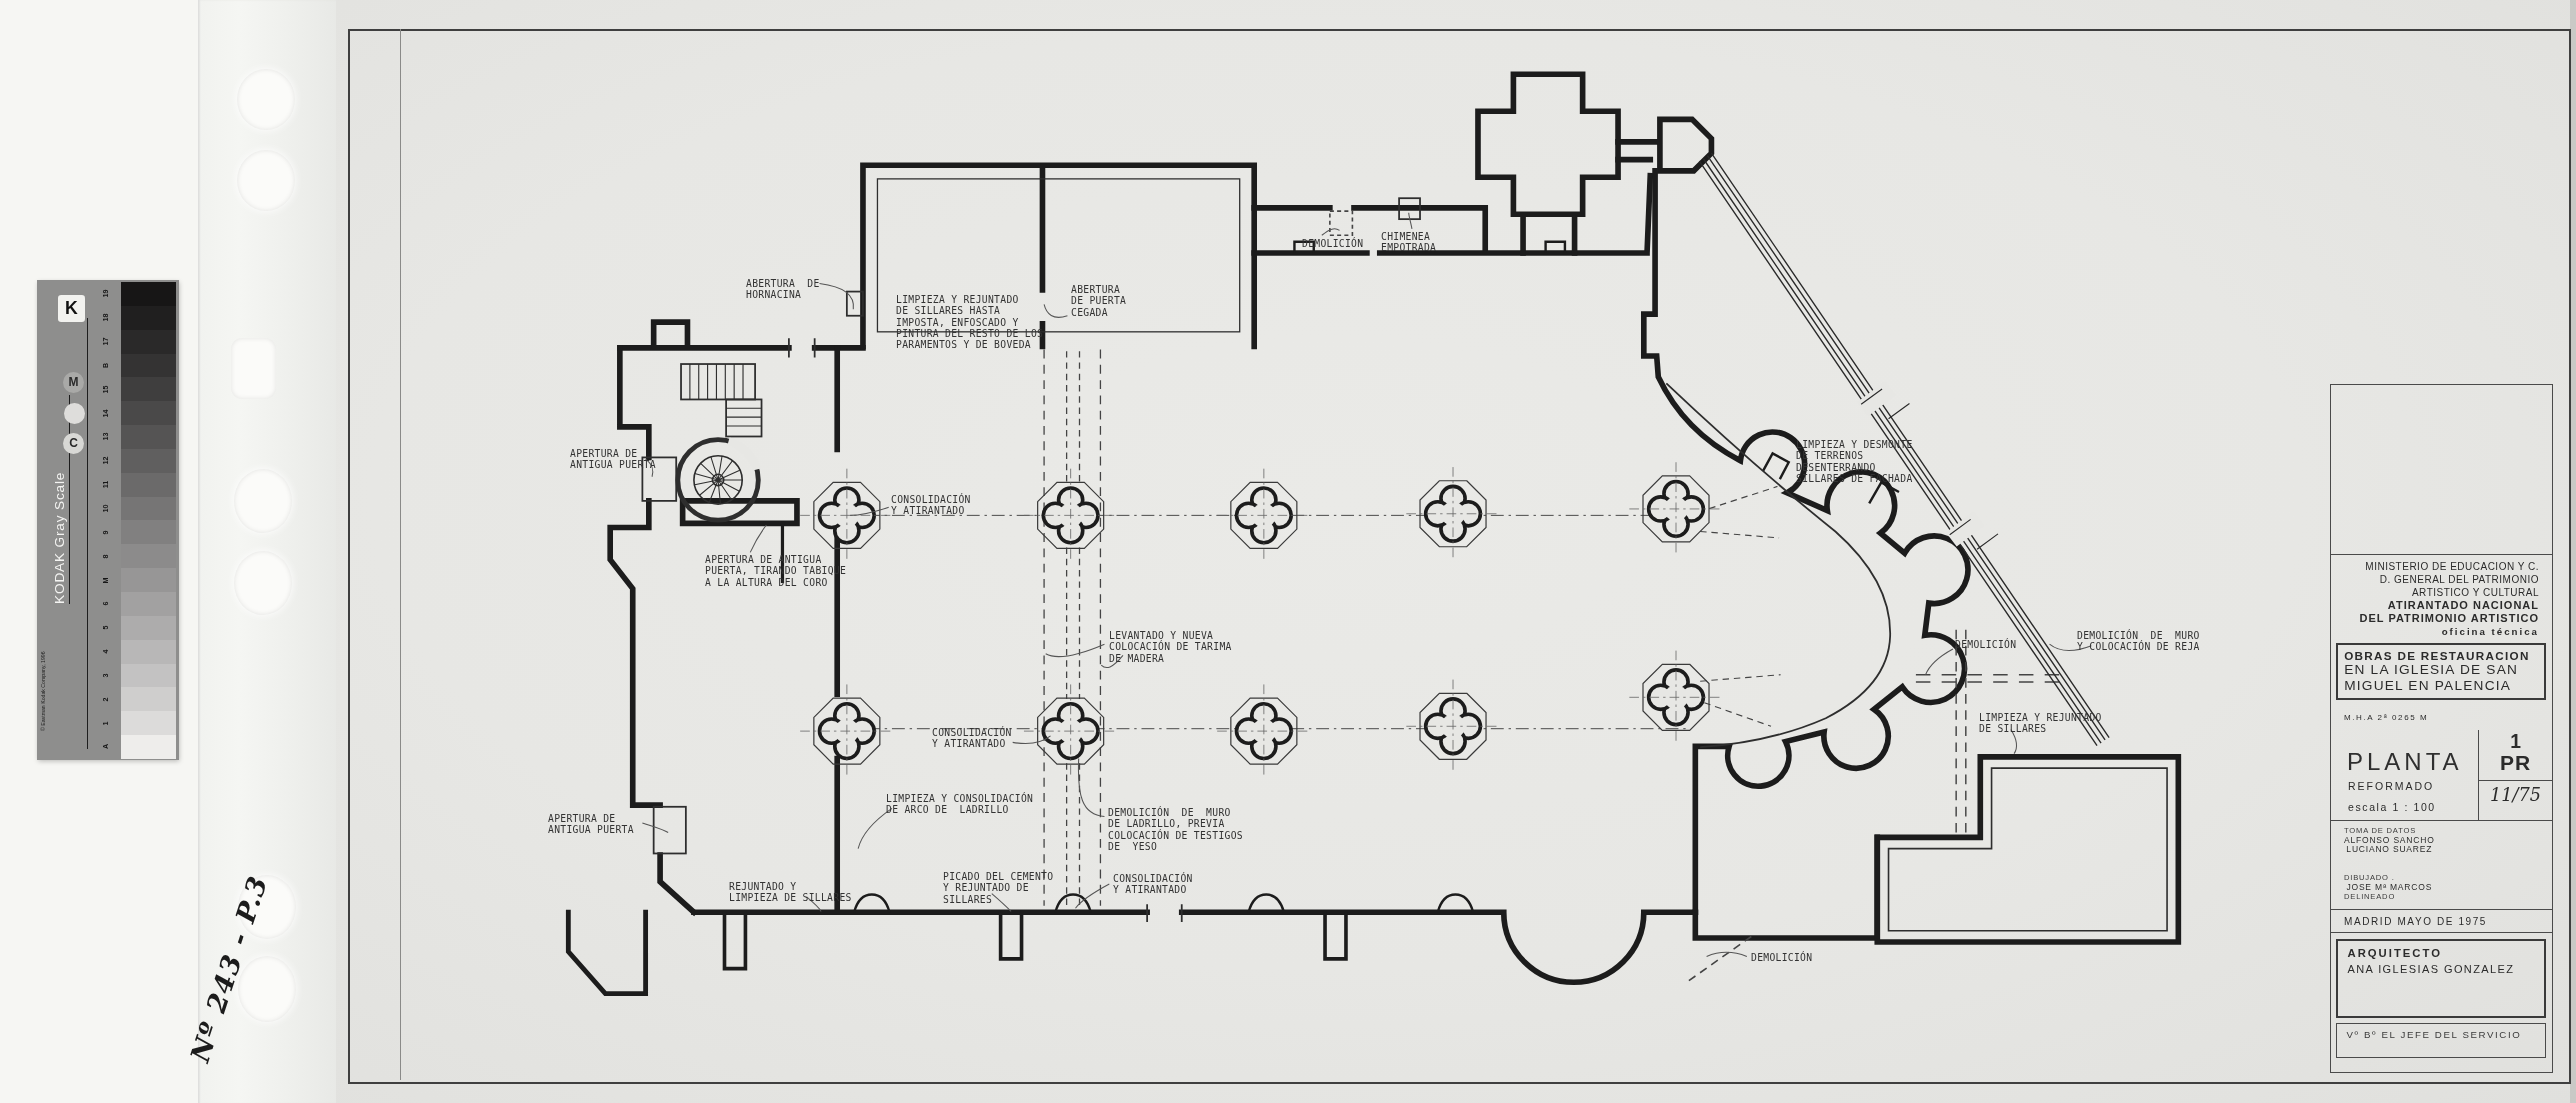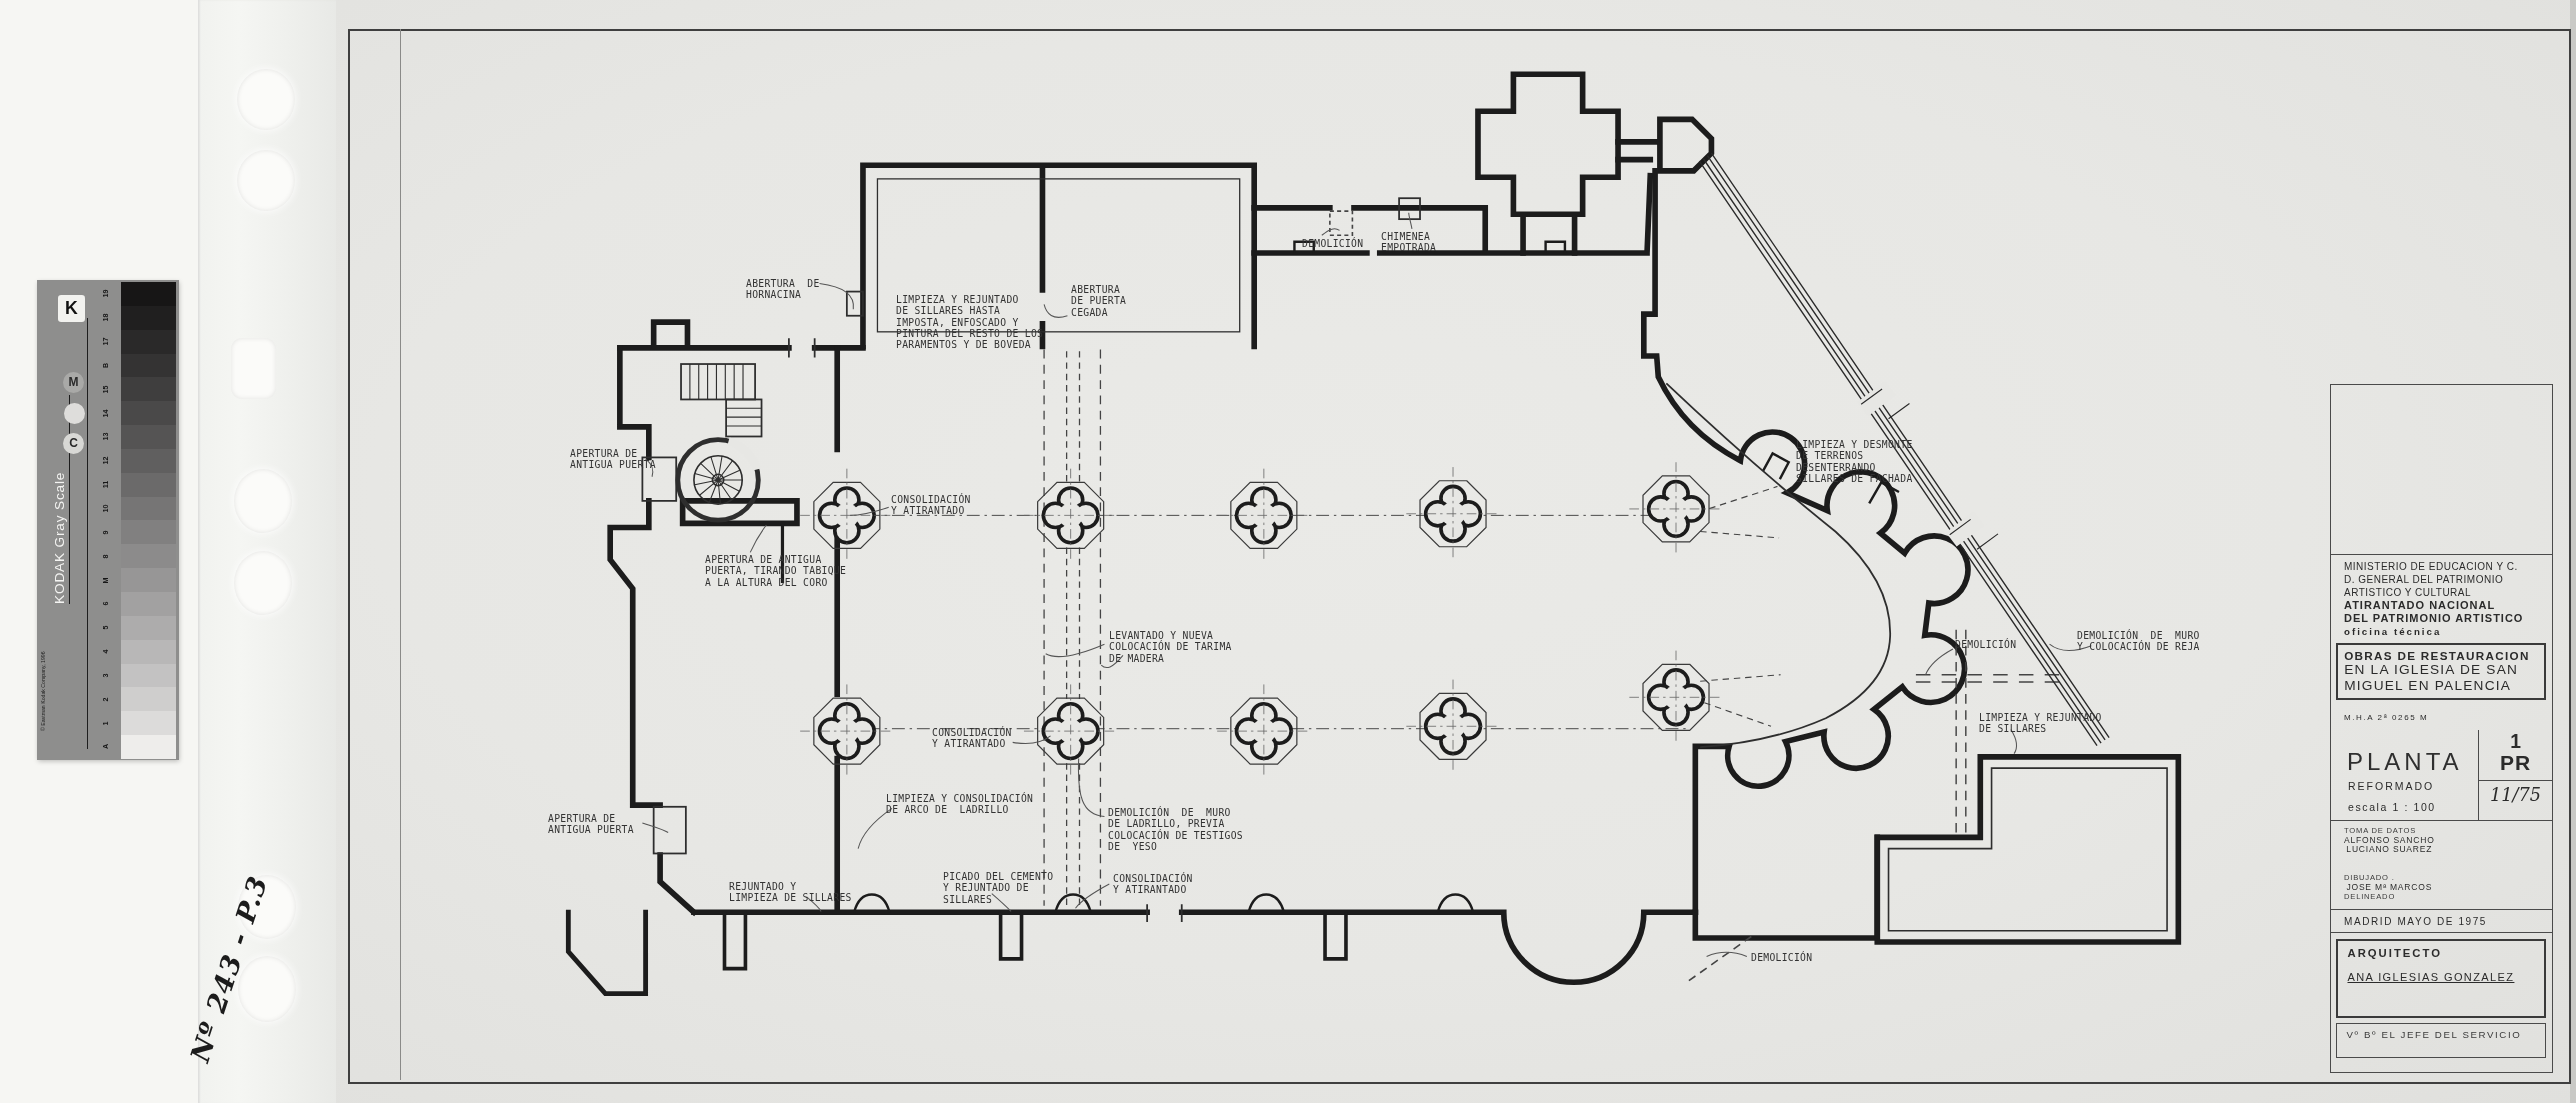--- a/index.html
+++ b/index.html
@@ -59,21 +59,21 @@
   .plan-label{
     position:absolute;white-space:pre;color:#333;
     font-family:"DejaVu Sans Mono", monospace;
     font-size:9.7px;line-height:11.3px;letter-spacing:0.3px;
   }
   
   .tb{position:absolute;left:2330px;top:384px;width:221px;height:687px;border:1.2px solid #4a4a4a;background:transparent;color:#2b2b2b;}
   .tb *{box-sizing:border-box;}
   .tb-sec{position:absolute;left:0;width:100%;}
   .tb-empty{top:0;height:170px;border-bottom:1.2px solid #4a4a4a;}
-  .tb-ministry{top:172px;padding:3.2px 13px;font-size:10px;letter-spacing:0.5px;line-height:13px;}
+  .tb-ministry{top:172px;padding:3.2px 13px;font-size:10px;letter-spacing:0.5px;line-height:13px;text-align:right;}
   .tb-ministry .b{font-weight:bold;font-size:11px;letter-spacing:1px;}
   .tb-office{font-weight:bold;font-size:9.7px;letter-spacing:2px;margin-top:0;}
   .tb-projbox{position:absolute;left:4.8px;top:258px;width:210px;border:2px solid #3a3a3a;padding:4px 6.4px;}
   .tb-proj1{font-weight:bold;font-size:11.7px;letter-spacing:1.3px;}
   .tb-proj2{font-size:13.7px;letter-spacing:1.2px;line-height:16px;}
   .tb-ref{position:absolute;left:13px;top:328px;font-size:8px;letter-spacing:1.6px;}
   .tb-planta{position:absolute;left:0;top:345px;width:100%;height:91px;border-bottom:1.2px solid #4a4a4a;}
   .tb-planta-title{position:absolute;left:16px;top:17.7px;font-size:24px;letter-spacing:4px;color:#2f2f2f;}
   .tb-planta-sub{position:absolute;left:17px;top:50px;font-size:10.5px;letter-spacing:2px;}
   .tb-planta-scale{position:absolute;left:17px;top:71px;font-size:10.5px;letter-spacing:1.6px;}
@@ -81,21 +81,21 @@
   .tb-sheetnum{position:absolute;left:0;top:1.6px;width:100%;text-align:center;font-weight:bold;font-size:19.3px;line-height:19.3px;}
   .tb-sheetcode{position:absolute;left:0;top:21px;width:100%;text-align:center;font-weight:bold;font-size:21px;letter-spacing:0.8px;}
   .tb-sheetdiv{position:absolute;left:0;top:50px;width:100%;border-top:1.2px solid #4a4a4a;}
   .tb-sheetdate{position:absolute;left:0;top:55px;width:100%;text-align:center;font-family:"DejaVu Serif",serif;font-style:italic;font-size:17.7px;}
   .tb-team{position:absolute;left:13px;top:441px;font-size:7.6px;letter-spacing:0.8px;line-height:9.7px;color:#3a3a3a;}
   .tb-team .nm{font-size:8.5px;color:#2b2b2b;text-align:center;}
   .tb-madrid{position:absolute;left:0;top:524px;width:100%;height:24px;border-top:1.2px solid #4a4a4a;border-bottom:1.2px solid #4a4a4a;
     font-size:10px;letter-spacing:1.6px;padding:5.6px 0 0 13px;}
   .tb-archbox{position:absolute;left:4.8px;top:554px;width:210px;height:79px;border:2px solid #3a3a3a;padding:6.4px 9.7px;}
   .tb-arch1{font-weight:bold;font-size:11.3px;letter-spacing:2px;}
-  .tb-arch2{font-size:11px;letter-spacing:1.4px;margin-top:12px;text-decoration:underline;}
+  .tb-arch2{font-size:11px;letter-spacing:1.4px;margin-top:4px;}
   .tb-vb{position:absolute;left:4.8px;top:638px;width:210px;height:35px;border:1.2px solid #4a4a4a;
     font-size:9.7px;letter-spacing:1.6px;padding:4.8px 0 0 9.7px;color:#3a3a3a;}
   svg{position:absolute;left:0;top:0;}
 </style>
 </head>
 <body>
 
 <div class="paper"></div>
 <div class="paper-edge"></div>
 <div class="sleeve"></div>

